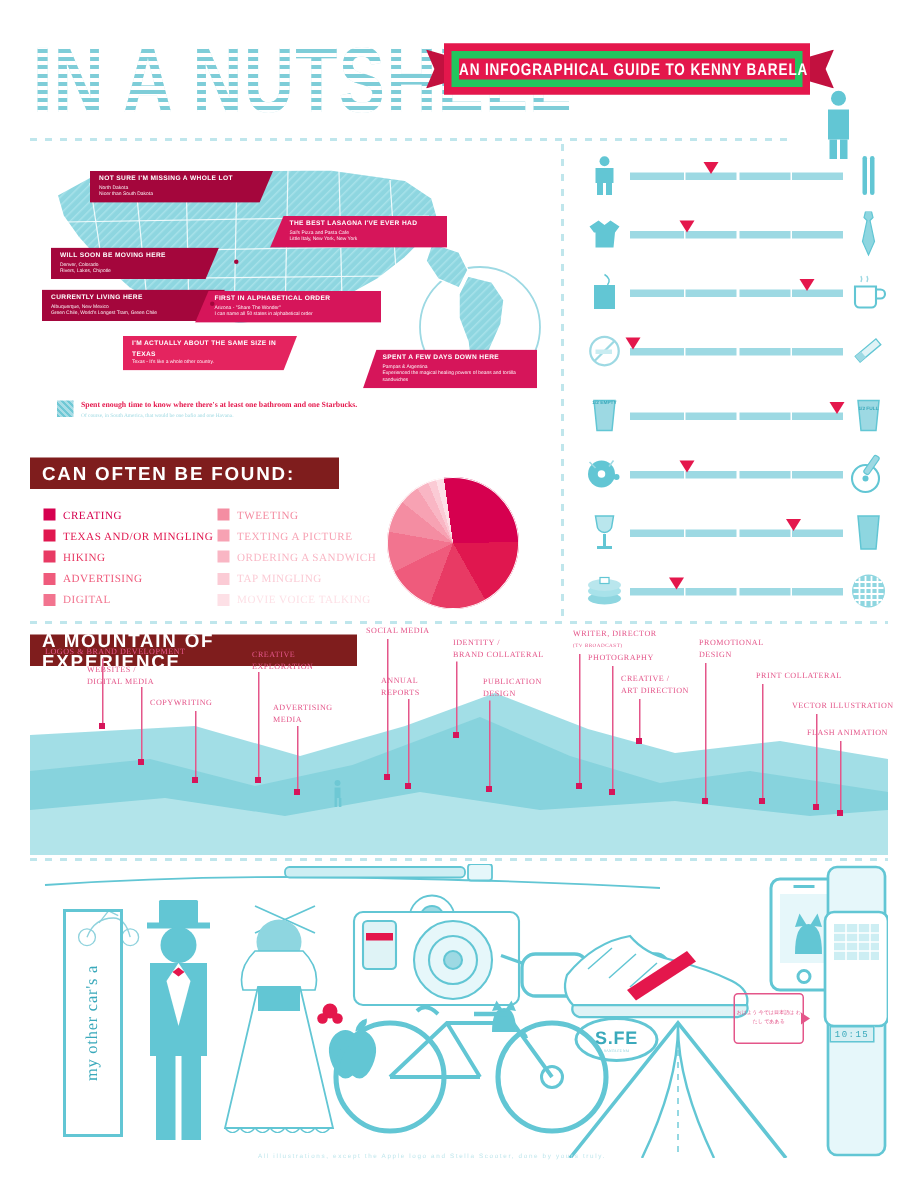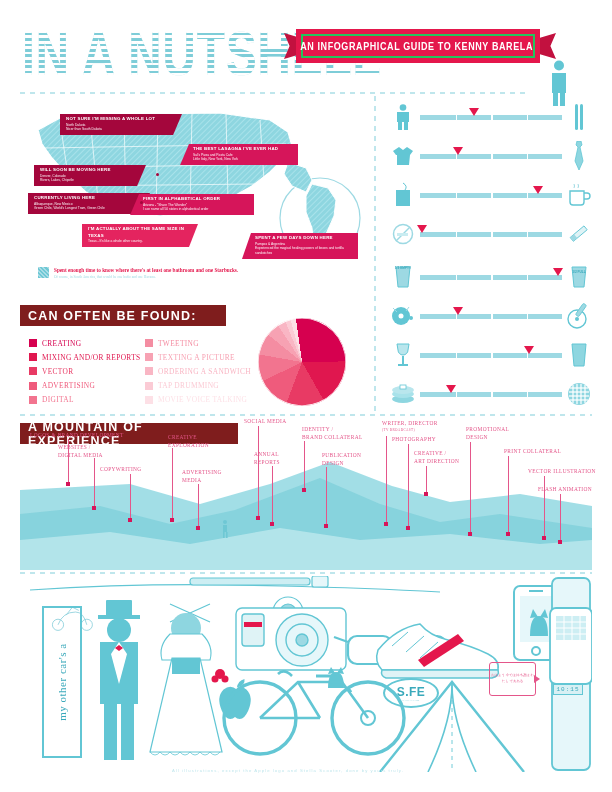--- a/index.html
+++ b/index.html
@@ -31,22 +31,22 @@
     color:#c9e9ee; line-height:1;
     transform:scaleY(1.35); transform-origin:left top;
     z-index:-1;
   }
   .ribbon {
     position:absolute; left:296px; top:29px; width:244px; height:34px;
     background:#e4174c; display:flex; align-items:center; justify-content:center;
     border:1px solid #e4174c;
   }
   .ribbon-inner{
-    position:absolute; inset:4px; border:2px solid #22c55e;
-    display:flex;align-items:center;justify-content:flex-end;
+    position:absolute; inset:4px; border:5px solid #22c55e;
+    display:flex;align-items:center;justify-content:flex-start;
   }
   .ribbon-text{
     font-family:"Liberation Sans", sans-serif; font-weight:bold;
     font-size:9px; color:#ffffff; letter-spacing:0.6px; white-space:nowrap;
     transform:scaleY(1.25);
   }
   .ribbon-tail-l, .ribbon-tail-r{
     position:absolute; top:33px; width:16px; height:26px; background:#c2113f;
   }
   .ribbon-tail-l{ left:284px; clip-path:polygon(0 0,100% 18%,100% 82%,0 100%,35% 50%); }
@@ -292,41 +292,41 @@
       <div class="lg-item">
         <span class="lg-sw" style="background: rgb(214, 0, 79);"></span>
         <span class="lg-lb" style="color: rgb(214, 0, 79);">CREATING</span>
       </div>
       <div class="lg-item">
         <span class="lg-sw" style="background: rgb(244, 141, 162);"></span>
         <span class="lg-lb" style="color: rgb(244, 141, 162);">TWEETING</span>
       </div>
       <div class="lg-item">
         <span class="lg-sw" style="background: rgb(224, 23, 79);"></span>
-        <span class="lg-lb" style="color: rgb(224, 23, 79);">MIXING AND/OR REPORTS</span>
+        <span class="lg-lb" style="color: rgb(224, 23, 79);">TEXAS AND/OR MINGLING</span>
       </div>
       <div class="lg-item">
         <span class="lg-sw" style="background: rgb(247, 162, 179);"></span>
         <span class="lg-lb" style="color: rgb(247, 162, 179);">TEXTING A PICTURE</span>
       </div>
       <div class="lg-item">
         <span class="lg-sw" style="background: rgb(232, 58, 100);"></span>
-        <span class="lg-lb" style="color: rgb(232, 58, 100);">VECTOR</span>
+        <span class="lg-lb" style="color: rgb(232, 58, 100);">HIKING</span>
       </div>
       <div class="lg-item">
         <span class="lg-sw" style="background: rgb(249, 182, 196);"></span>
         <span class="lg-lb" style="color: rgb(249, 182, 196);">ORDERING A SANDWICH</span>
       </div>
       <div class="lg-item">
         <span class="lg-sw" style="background: rgb(239, 91, 124);"></span>
         <span class="lg-lb" style="color: rgb(239, 91, 124);">ADVERTISING</span>
       </div>
       <div class="lg-item">
         <span class="lg-sw" style="background: rgb(251, 203, 213);"></span>
-        <span class="lg-lb" style="color: rgb(251, 203, 213);">TAP DRUMMING</span>
+        <span class="lg-lb" style="color: rgb(251, 203, 213);">TAP MINGLING</span>
       </div>
       <div class="lg-item">
         <span class="lg-sw" style="background: rgb(242, 116, 143);"></span>
         <span class="lg-lb" style="color: rgb(242, 116, 143);">DIGITAL</span>
       </div>
       <div class="lg-item">
         <span class="lg-sw" style="background: rgb(253, 224, 230);"></span>
         <span class="lg-lb" style="color: rgb(253, 224, 230);">MOVIE VOICE TALKING</span>
       </div>
     </div>

